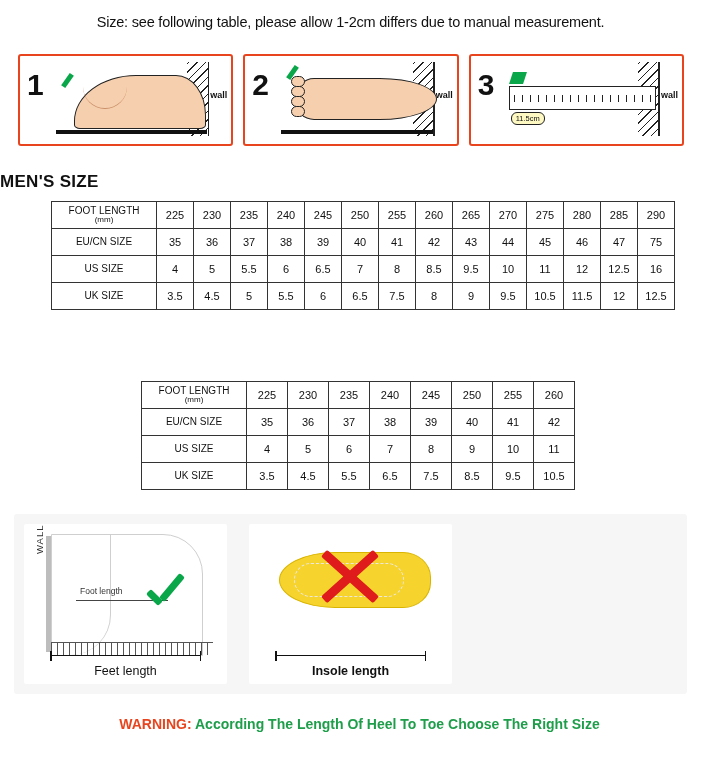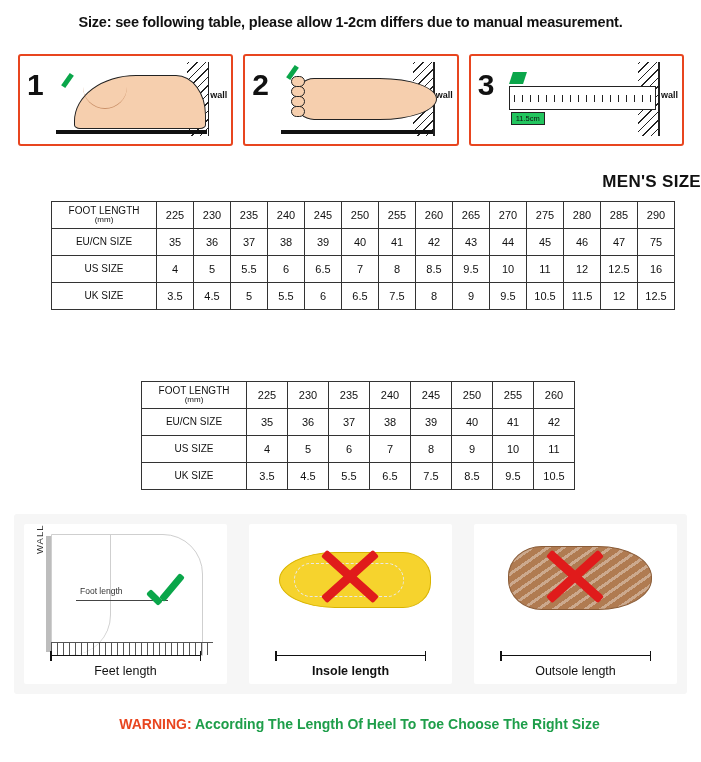--- a/index.html
+++ b/index.html
@@ -10,21 +10,21 @@
     color:#111;
     position:relative;
     overflow:hidden;
   }
   .wrap{position:relative;width:701px;height:762px;}
 
   
   .header-note{
     position:absolute;top:14px;left:0;width:701px;
     text-align:center;
-    font-size:14.5px;font-weight:bold;
+    font-size:14.5px;font-weight:normal;
     letter-spacing:-0.2px;
     color:#111;
   }
 
   
   .steps{
     position:absolute;top:54px;left:18px;
     width:666px;height:88px;
     display:flex;gap:10px;
   }
@@ -88,31 +88,31 @@
   .ruler3{
     position:absolute;left:38px;top:30px;right:26px;height:22px;
     border:1.4px solid #222;background:#fff;
   }
   .ruler3 .ticks{
     position:absolute;left:4px;right:4px;top:8px;height:7px;
     background:repeating-linear-gradient(to right,#222 0 1.5px,transparent 1.5px 8px);
   }
   .cm-bubble{
     position:absolute;left:40px;top:56px;
-    border:1.2px solid #222;border-radius:0;
-    font-size:7.5px;padding:1px 4px;background:#22c55e;
+    border:1.2px solid #222;border-radius:6px;
+    font-size:7.5px;padding:1px 4px;background:#fef9c3;
   }
   .tape-hook{
     position:absolute;left:40px;top:16px;width:14px;height:12px;background:#0aa64a;
     transform:skewX(-18deg);
   }
 
   
   .section-title{
-    position:absolute;width:701px;text-align:right;
+    position:absolute;width:701px;text-align:left;
     font-size:17px;font-weight:bold;letter-spacing:0.3px;color:#111;
   }
   #mens-title{top:172px;}
   #womens-title{top:352px;}
 
   
   table.size-table{
     border-collapse:collapse;
     background:#fff;
   }
@@ -436,26 +436,20 @@
       <div class="card-caption">Feet length</div>
     </div>
 
     <div class="panel-card" id="card-2">
       <div class="insole"></div>
       <div class="cross" id="cross-2"></div>
       <div class="measure-bar"></div>
       <div class="card-caption">Insole length</div>
     </div>
 
-    <div class="panel-card" id="card-3">
-      <div class="outsole"></div>
-      <div class="cross" id="cross-3"></div>
-      <div class="measure-bar"></div>
-      <div class="card-caption">Outsole length</div>
-    </div>
 
   </div>
 
   <div class="warning">
     <span class="w-label">WARNING:</span>
     <span class="w-text">According The Length Of Heel To Toe Choose The Right Size</span>
   </div>
 
 </div>
 

